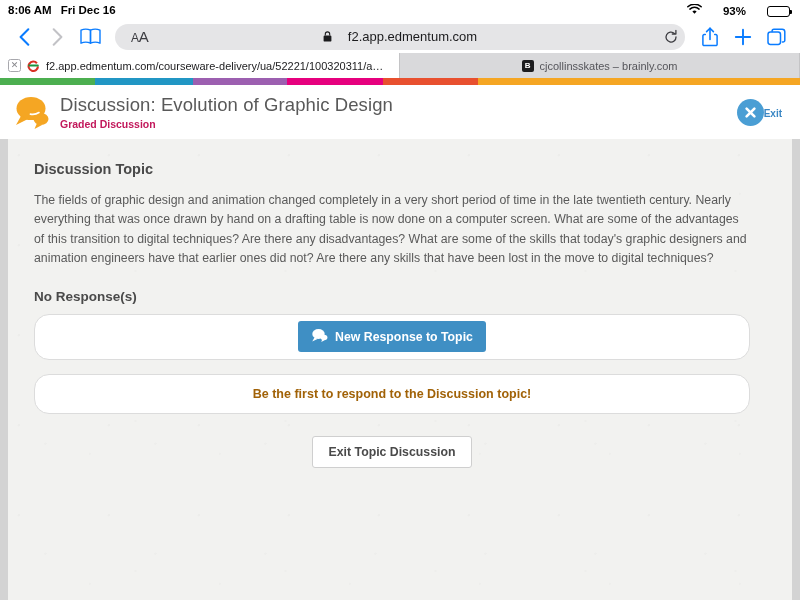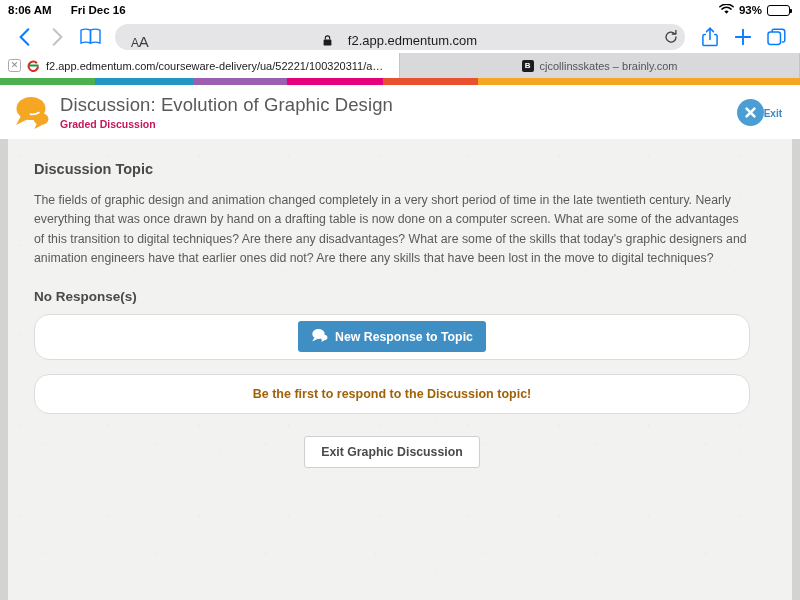--- a/index.html
+++ b/index.html
@@ -11,22 +11,22 @@
   }
 
   
   .statusbar {
     height: 20px;
     display: flex; align-items: center;
     padding: 0 10px 0 8px;
     background: #ffffff;
     font-size: 11.5px; font-weight: bold; color: #000;
   }
-  .sb-left { display: flex; align-items: center; gap: 19px; justify-content: space-between; }
-  .sb-right { margin-left: auto; display: flex; align-items: center; gap: 5px; }
+  .sb-left { display: flex; align-items: center; gap: 9px; justify-content: space-between; }
+  .sb-right { margin-left: auto; display: flex; align-items: flex-end; gap: 21px; }
   .wifi-icon { display: block; }
   .battery {
     width: 23px; height: 11px;
     border: 1.3px solid #000; border-radius: 3px;
     position: relative; padding: 1.3px;
   }
   .battery::after {
     content: ""; position: absolute; right: -3.2px; top: 3px;
     width: 1.8px; height: 4px; background: #000; border-radius: 0 1px 1px 0;
   }
@@ -42,21 +42,21 @@
   }
   .tb-btn {
     width: 30px; height: 26px;
     display: flex; align-items: center; justify-content: center;
     color: #0a7cff;
   }
   .tb-btn.disabled { color: #c2c2c6; }
   .urlbar {
     flex: 1; height: 26px; margin: 0 7px;
     background: #e5e5e7; border-radius: 13px;
-    display: flex; align-items: flex-end;
+    display: flex; align-items: center;
     position: relative; padding: 0 16px;
   }
   .aa-text {
     font-size: 12px; color: #3c3c41; font-weight: 500;
     letter-spacing: -0.3px;
   }
   .aa-text .big { font-size: 15px; }
   .url-center {
     position: absolute; left: 0; right: 0;
     display: flex; align-items: center; justify-content: center;
@@ -354,18 +354,18 @@
           </span>
           <span>New Response to Topic</span>
         </button>
       </div>
 
       <div class="card card-empty">
         <span class="empty-text">Be the first to respond to the Discussion topic!</span>
       </div>
 
       <div class="btn-secondary-wrap">
-        <button class="btn-secondary">Exit Graphic Discussion</button>
+        <button class="btn-secondary">Exit Topic Discussion</button>
       </div>
 
     </div>
   </div>
 </div>
 
 </body></html>

